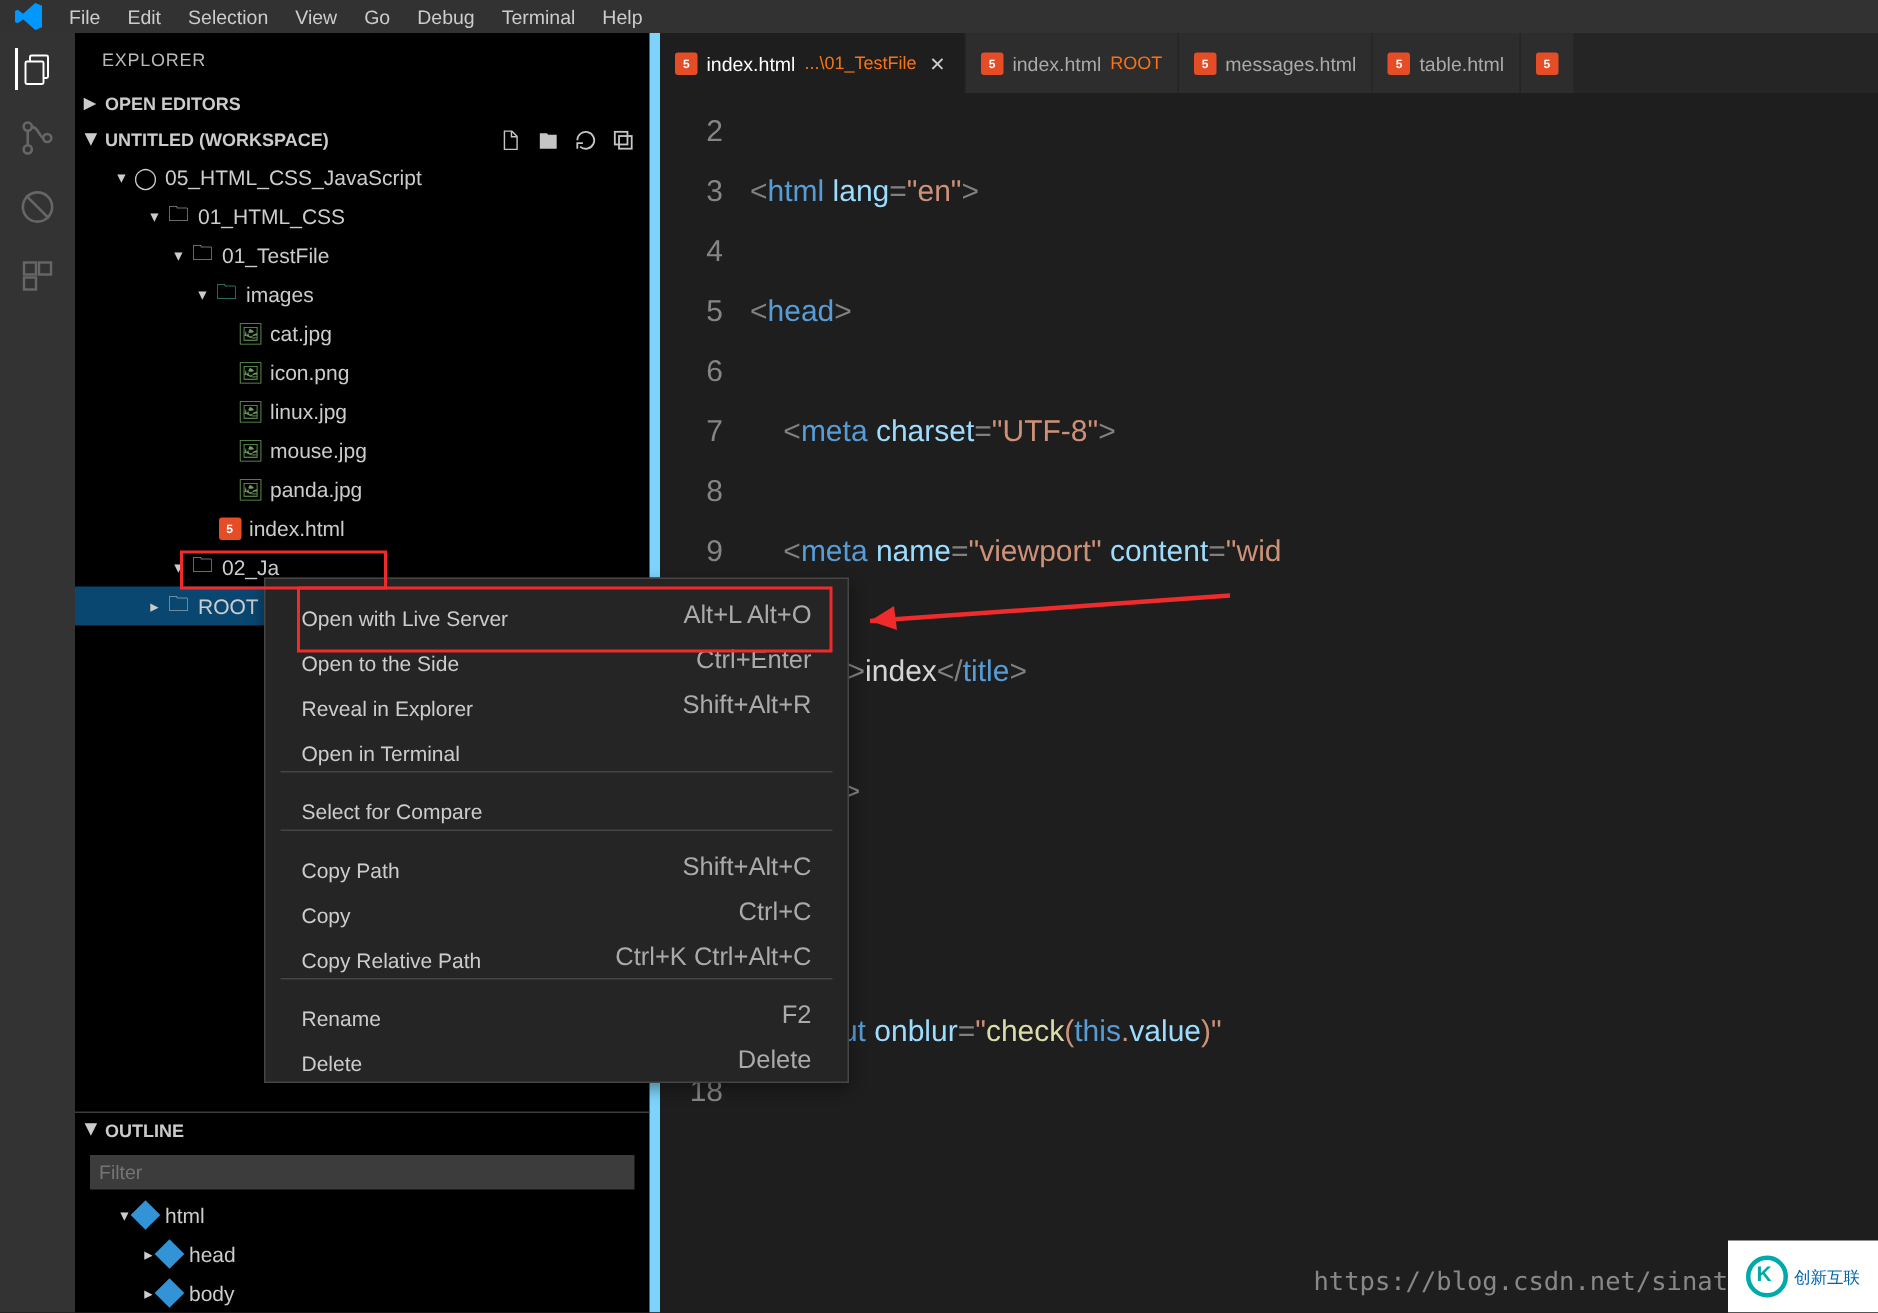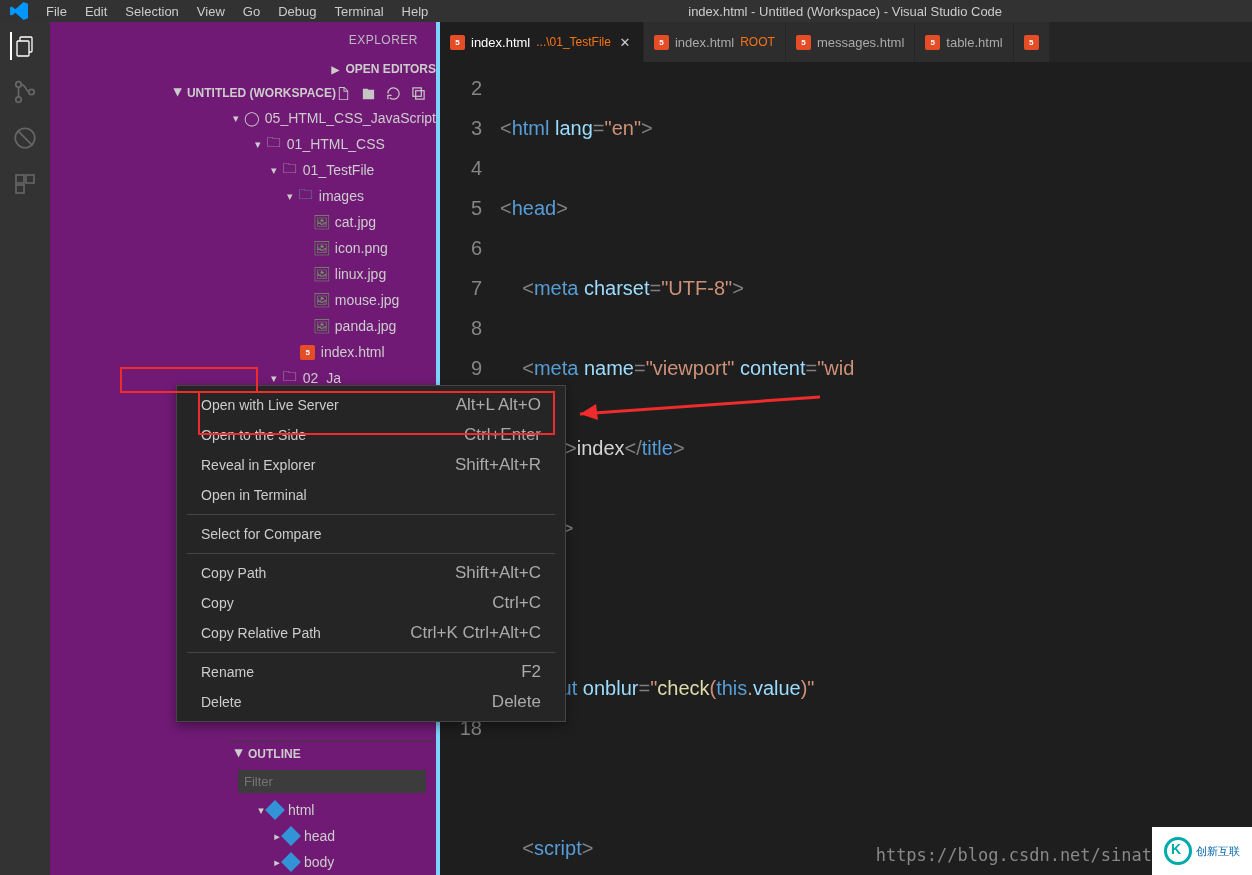--- a/index.html
+++ b/index.html
@@ -5,21 +5,21 @@
 * { margin:0; padding:0; box-sizing:border-box; font-family:"Segoe UI",sans-serif; }
 body { background:#1e1e1e; color:#ccc; width:1252px; height:875px; overflow:hidden; position:relative; font-size:14px; }
 .menubar { height:22px; background:#323233; display:flex; align-items:center; padding-left:10px; gap:2px; color:#ccc; font-size:13px; }
 .menubar .vs-logo { width:18px; height:18px; background:#0098FF; margin-right:8px; clip-path:polygon(75% 0,100% 10%,100% 90%,75% 100%,30% 60%,10% 75%,0 70%,0 30%,10% 25%,30% 40%); }
 .menubar .mi { padding:2px 8px; cursor:pointer; }
 .menubar .title { flex:1; text-align:center; color:#ccc; }
 .mainrow { display:flex; height:calc(100% - 22px); }
 .activitybar { width:50px; background:#333333; display:flex; flex-direction:column; align-items:center; padding-top:10px; gap:18px; }
 .activitybar .ab-icon { width:28px; height:28px; color:#fff; opacity:.6; display:flex; align-items:center; justify-content:center; }
 .activitybar .ab-icon.active { opacity:1; border-left:2px solid #fff; margin-left:-2px; padding-left:2px; }
-.sidebar { width:390px; background:#701a75; display:flex; flex-direction:column; border-right:4px solid #7dd3fc;align-items:flex-end; }
+.sidebar { width:390px; background:#000000; display:flex; flex-direction:column; border-right:7px solid #7dd3fc; }
 .sidebar .hdr { height:35px; display:flex; align-items:center; padding:0 18px; color:#bbb; font-size:12px; letter-spacing:.5px; }
 .sidebar .sec { height:24px; display:flex; align-items:center; padding-left:6px; font-weight:bold; font-size:12px; color:#ccc; }
 .sidebar .sec.ws { justify-content:space-between; padding-right:10px; }
 .sidebar .sec .tools { display:flex; gap:10px; }
 .sidebar .sec .tools svg { width:15px; height:15px; }
 .chev { width:10px; display:inline-block; transform:rotate(90deg); margin-right:4px; font-size:10px; }
 .chev.col { transform:rotate(0deg); }
 .tree { flex:1; overflow:hidden; font-size:14px; }
 .trow { height:26px; display:flex; align-items:center; color:#ccc; cursor:pointer; white-space:nowrap; }
 .trow.sel { background:#094771; }
@@ -43,21 +43,21 @@
 .lines { flex:1; padding-top:6px; line-height:40px; white-space:pre; color:#d4d4d4; overflow:hidden; }
 .c-p { color:#808080; } 
 .c-t { color:#569cd6; } 
 .c-a { color:#9cdcfe; } 
 .c-s { color:#ce9178; } 
 .c-k { color:#569cd6; } 
 .c-f { color:#dcdcaa; } 
 .c-v { color:#9cdcfe; }
 
 .ctx { position:absolute; left:176px; top:385px; width:390px; background:#252526; border:1px solid #454545; box-shadow:0 4px 10px rgba(0,0,0,.4); padding:4px 0; z-index:50; font-size:14px; }
-.ctx .row { height:30px; display:flex; align-items:center; justify-content:space-between; padding:0 24px; color:#ccc; cursor:pointer; }
+.ctx .row { height:30px; display:flex; align-items:flex-end; justify-content:space-between; padding:0 24px; color:#ccc; cursor:pointer; }
 .ctx .sep { height:1px; background:#454545; margin:4px 10px; }
 .ctx .sc { color:#aaa; font-size:17px; }
 
 .redbox1 { position:absolute; left:120px; top:367px; width:138px; height:26px; border:2px solid #ef2b2b; z-index:60; pointer-events:none; }
 .redbox2 { position:absolute; left:198px; top:391px; width:357px; height:44px; border:2px solid #ef2b2b; z-index:60; pointer-events:none; }
 .arrow { position:absolute; left:560px; top:392px; z-index:60; pointer-events:none; }
 .watermark { position:absolute; right:100px; bottom:10px; color:#888; font-family:Consolas,monospace; font-size:17px; }
 .brand { position:absolute; right:0; bottom:0; width:100px; height:48px; background:#fff; display:flex; align-items:center; justify-content:center; gap:4px; font-size:11px; color:#06a; }
 .brand .logo { width:28px;height:28px;border:3px solid #0aa;border-radius:50%; position:relative; }
 .brand .logo::after { content:"K"; position:absolute; left:4px; top:1px; font-weight:bold; color:#0aa; font-size:14px; }
@@ -69,21 +69,20 @@
 <div class="menubar">
   <div class="vs-logo"></div>
   <span class="mi">File</span>
   <span class="mi">Edit</span>
   <span class="mi">Selection</span>
   <span class="mi">View</span>
   <span class="mi">Go</span>
   <span class="mi">Debug</span>
   <span class="mi">Terminal</span>
   <span class="mi">Help</span>
-  <span class="title">index.html - Untitled (Workspace) - Visual Studio Code</span>
 </div>
 
 <div class="mainrow">
 
   <div class="activitybar">
     <div class="ab-icon active">
       <svg width="26" height="26" viewBox="0 0 24 24" fill="none" stroke="#fff" stroke-width="1.3">
           <rect x="6" y="3" width="12" height="15" rx="1"></rect>
           <rect x="3" y="7" width="12" height="15" rx="1" fill="#333"></rect>
         </svg>
@@ -270,21 +269,20 @@
       <div class="lines">
 <div><span class="c-p">&lt;</span><span class="c-t">html</span> <span class="c-a">lang</span><span class="c-p">=</span><span class="c-s">"</span><span class="c-s">en</span><span class="c-s">"</span><span class="c-p">&gt;</span></div>
 <div><span class="c-p">&lt;</span><span class="c-t">head</span><span class="c-p">&gt;</span></div>
 <div>    <span class="c-p">&lt;</span><span class="c-t">meta</span> <span class="c-a">charset</span><span class="c-p">=</span><span class="c-s">"</span><span class="c-s">UTF-8</span><span class="c-s">"</span><span class="c-p">&gt;</span></div>
 <div>    <span class="c-p">&lt;</span><span class="c-t">meta</span> <span class="c-a">name</span><span class="c-p">=</span><span class="c-s">"</span><span class="c-s">viewport</span><span class="c-s">"</span> <span class="c-a">content</span><span class="c-p">=</span><span class="c-s">"</span><span class="c-s">wid</span></div>
 <div>    <span class="c-p">&lt;</span><span class="c-t">title</span><span class="c-p">&gt;</span><span>index</span><span class="c-p">&lt;/</span><span class="c-t">title</span><span class="c-p">&gt;</span></div>
 <div><span class="c-p">&lt;/</span><span class="c-t">head</span><span class="c-p">&gt;</span></div>
 <div><span class="c-p">&lt;</span><span class="c-t">body</span><span class="c-p">&gt;</span></div>
 <div>    <span class="c-p">&lt;</span><span class="c-t">input</span> <span class="c-a">onblur</span><span class="c-p">=</span><span class="c-s">"</span><span class="c-f">check</span><span class="c-s">(</span><span class="c-k">this</span><span class="c-s">.</span><span class="c-v">value</span><span class="c-s">)</span><span class="c-s">"</span> </div>
 <div> </div>
-<div>    <span class="c-p">&lt;</span><span class="c-t">script</span><span class="c-p">&gt;</span></div>
 
 
 
 
 
 
 
 
       </div>
     </div>

